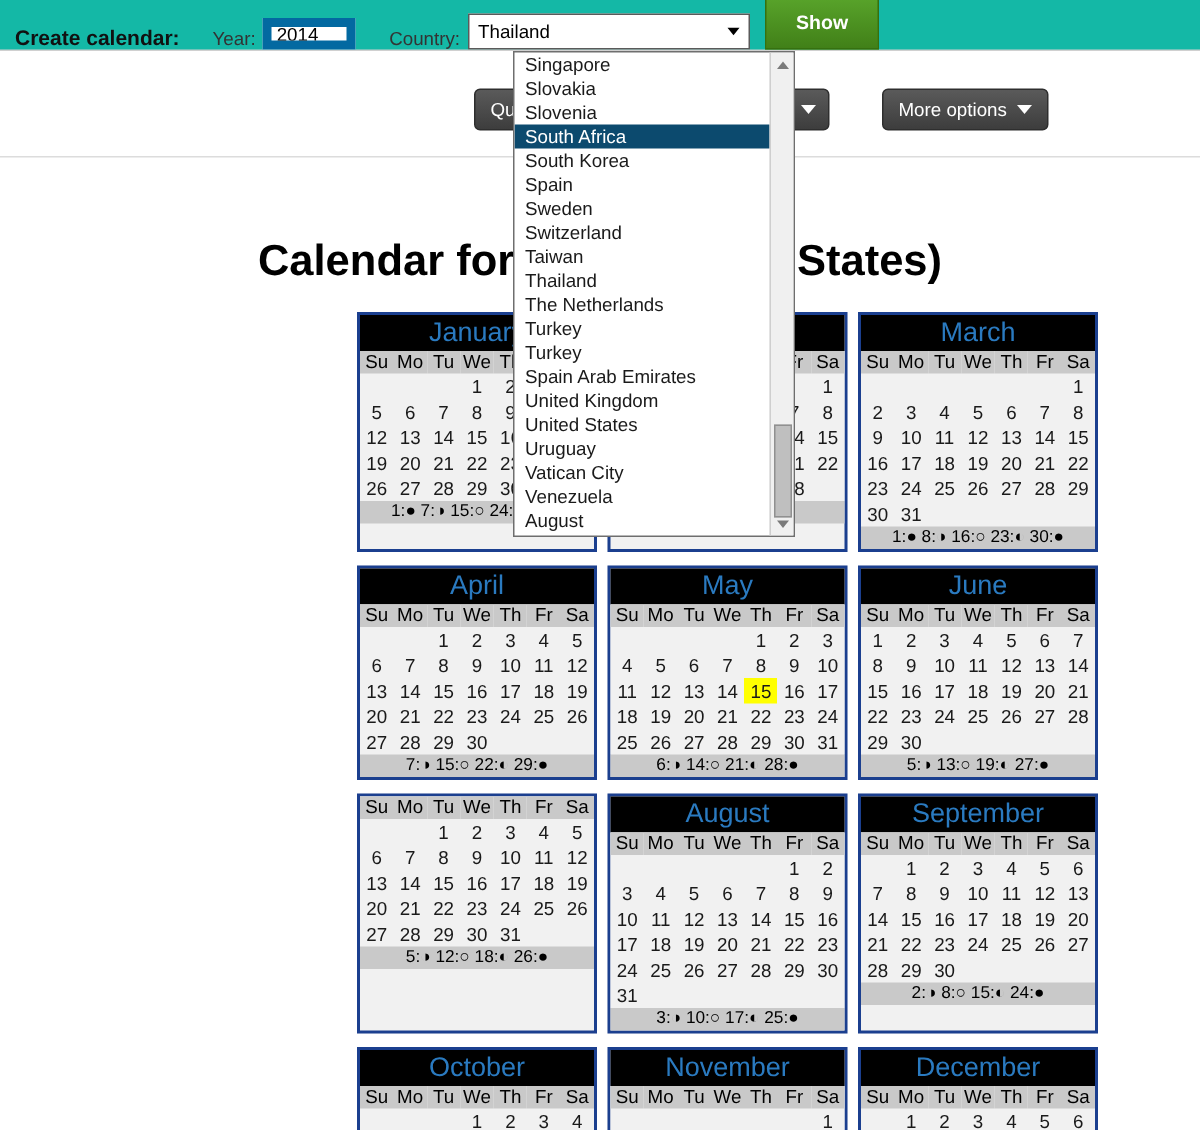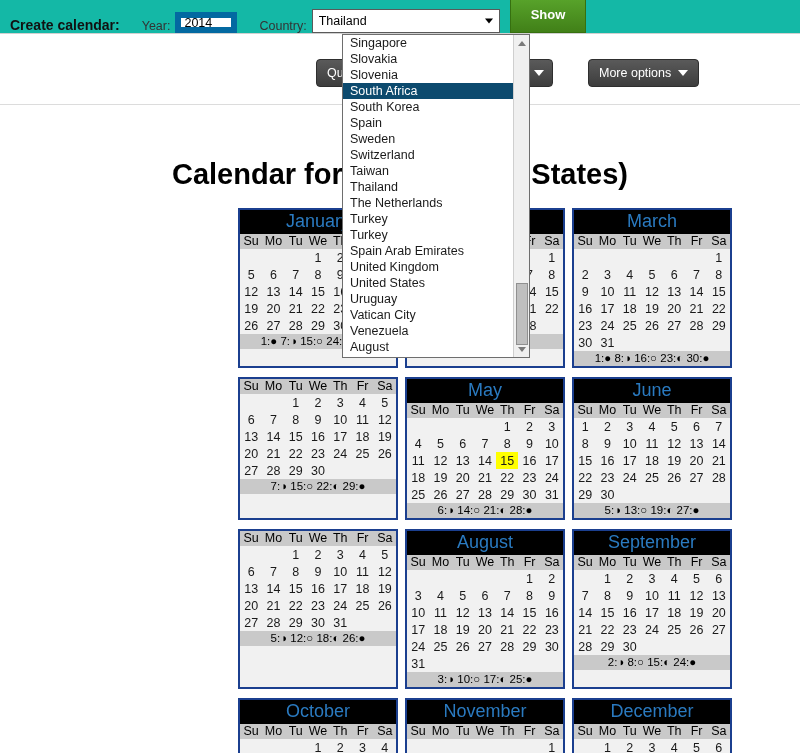--- a/index.html
+++ b/index.html
@@ -472,20 +472,21 @@
             <td>&nbsp;</td>
             <td>&nbsp;</td>
             <td>&nbsp;</td>
             <td>&nbsp;</td>
           </tr>
         </tbody>
       </table>
       <div class="moon-row">1:● 8:◑ 16:○ 23:◐ 30:●</div>
     </div>
     <div class="month">
+      <div class="month-title">April</div>
       <table class="month-table">
         <thead>
           <tr>
             <th>Su</th>
             <th>Mo</th>
             <th>Tu</th>
             <th>We</th>
             <th>Th</th>
             <th>Fr</th>
             <th>Sa</th>

